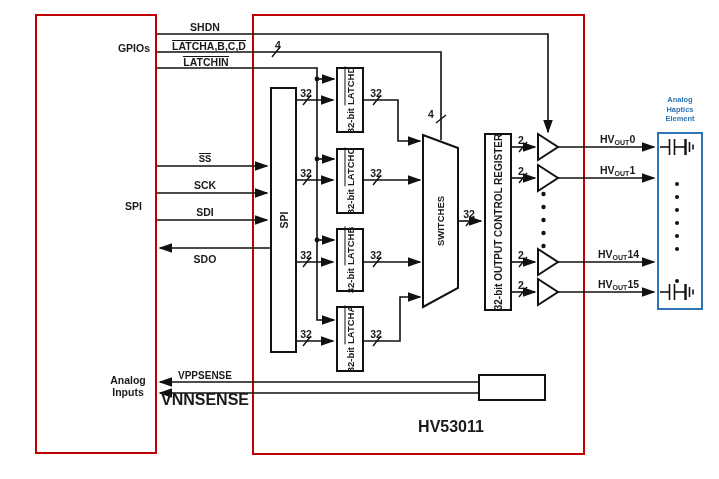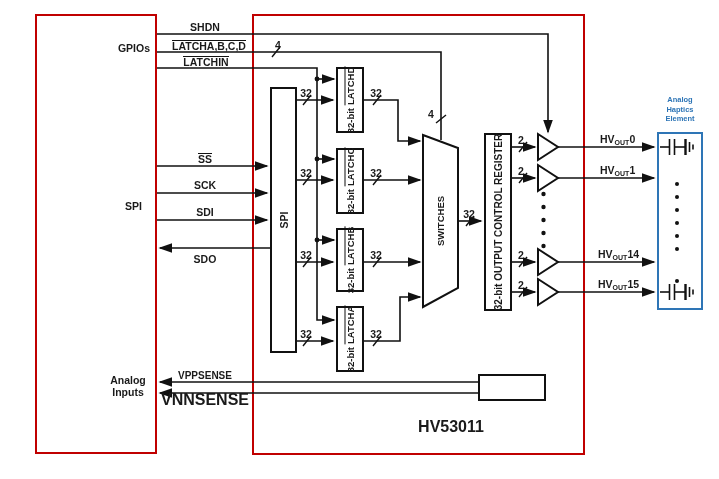--- a/index.html
+++ b/index.html
@@ -160,21 +160,21 @@
   <div class="lbl rt" style="left:90px;top:43px;width:60px;">GPIOs</div>
   <div class="lbl rt" style="left:90px;top:201px;width:52px;">SPI</div>
   <div class="lbl ctr" style="left:103px;top:374px;width:50px;line-height:12px;">
     <div>Analog</div>
     <div>Inputs</div>
   </div>
 
   <div class="lbl ctr" style="left:160px;top:22px;width:90px;">SHDN</div>
   <div class="lbl ctr" style="left:163px;top:40px;width:92px;"><span class="ol">LATCHA,B,C,D</span></div>
   <div class="lbl ctr" style="left:160px;top:56px;width:92px;"><span class="ol">LATCHIN</span></div>
-  <div class="lbl ctr" style="left:160px;top:153px;width:90px;"><span class="ol">SS</span></div>
+  <div class="lbl ctr" style="left:160px;top:153px;width:90px;font-family:Liberation Mono, monospace;"><span class="ol">SS</span></div>
   <div class="lbl ctr" style="left:160px;top:180px;width:90px;">SCK</div>
   <div class="lbl ctr" style="left:160px;top:207px;width:90px;">SDI</div>
   <div class="lbl ctr" style="left:160px;top:234px;width:90px;margin-top:20px;">SDO</div>
   <div class="lbl ctr" style="left:160px;top:370px;width:90px;font-size:10px;">VPPSENSE</div>
   <div class="lbl ctr" style="left:160px;top:394px;width:90px;font-size:16px;">VNNSENSE</div>
 
   <div class="bus" style="left:269px;top:39px;">4</div>
   <div class="bus" style="left:422px;top:108px;">4</div>
   <div class="bus" style="left:297px;top:87px;">32</div>
   <div class="bus" style="left:297px;top:167px;">32</div>

